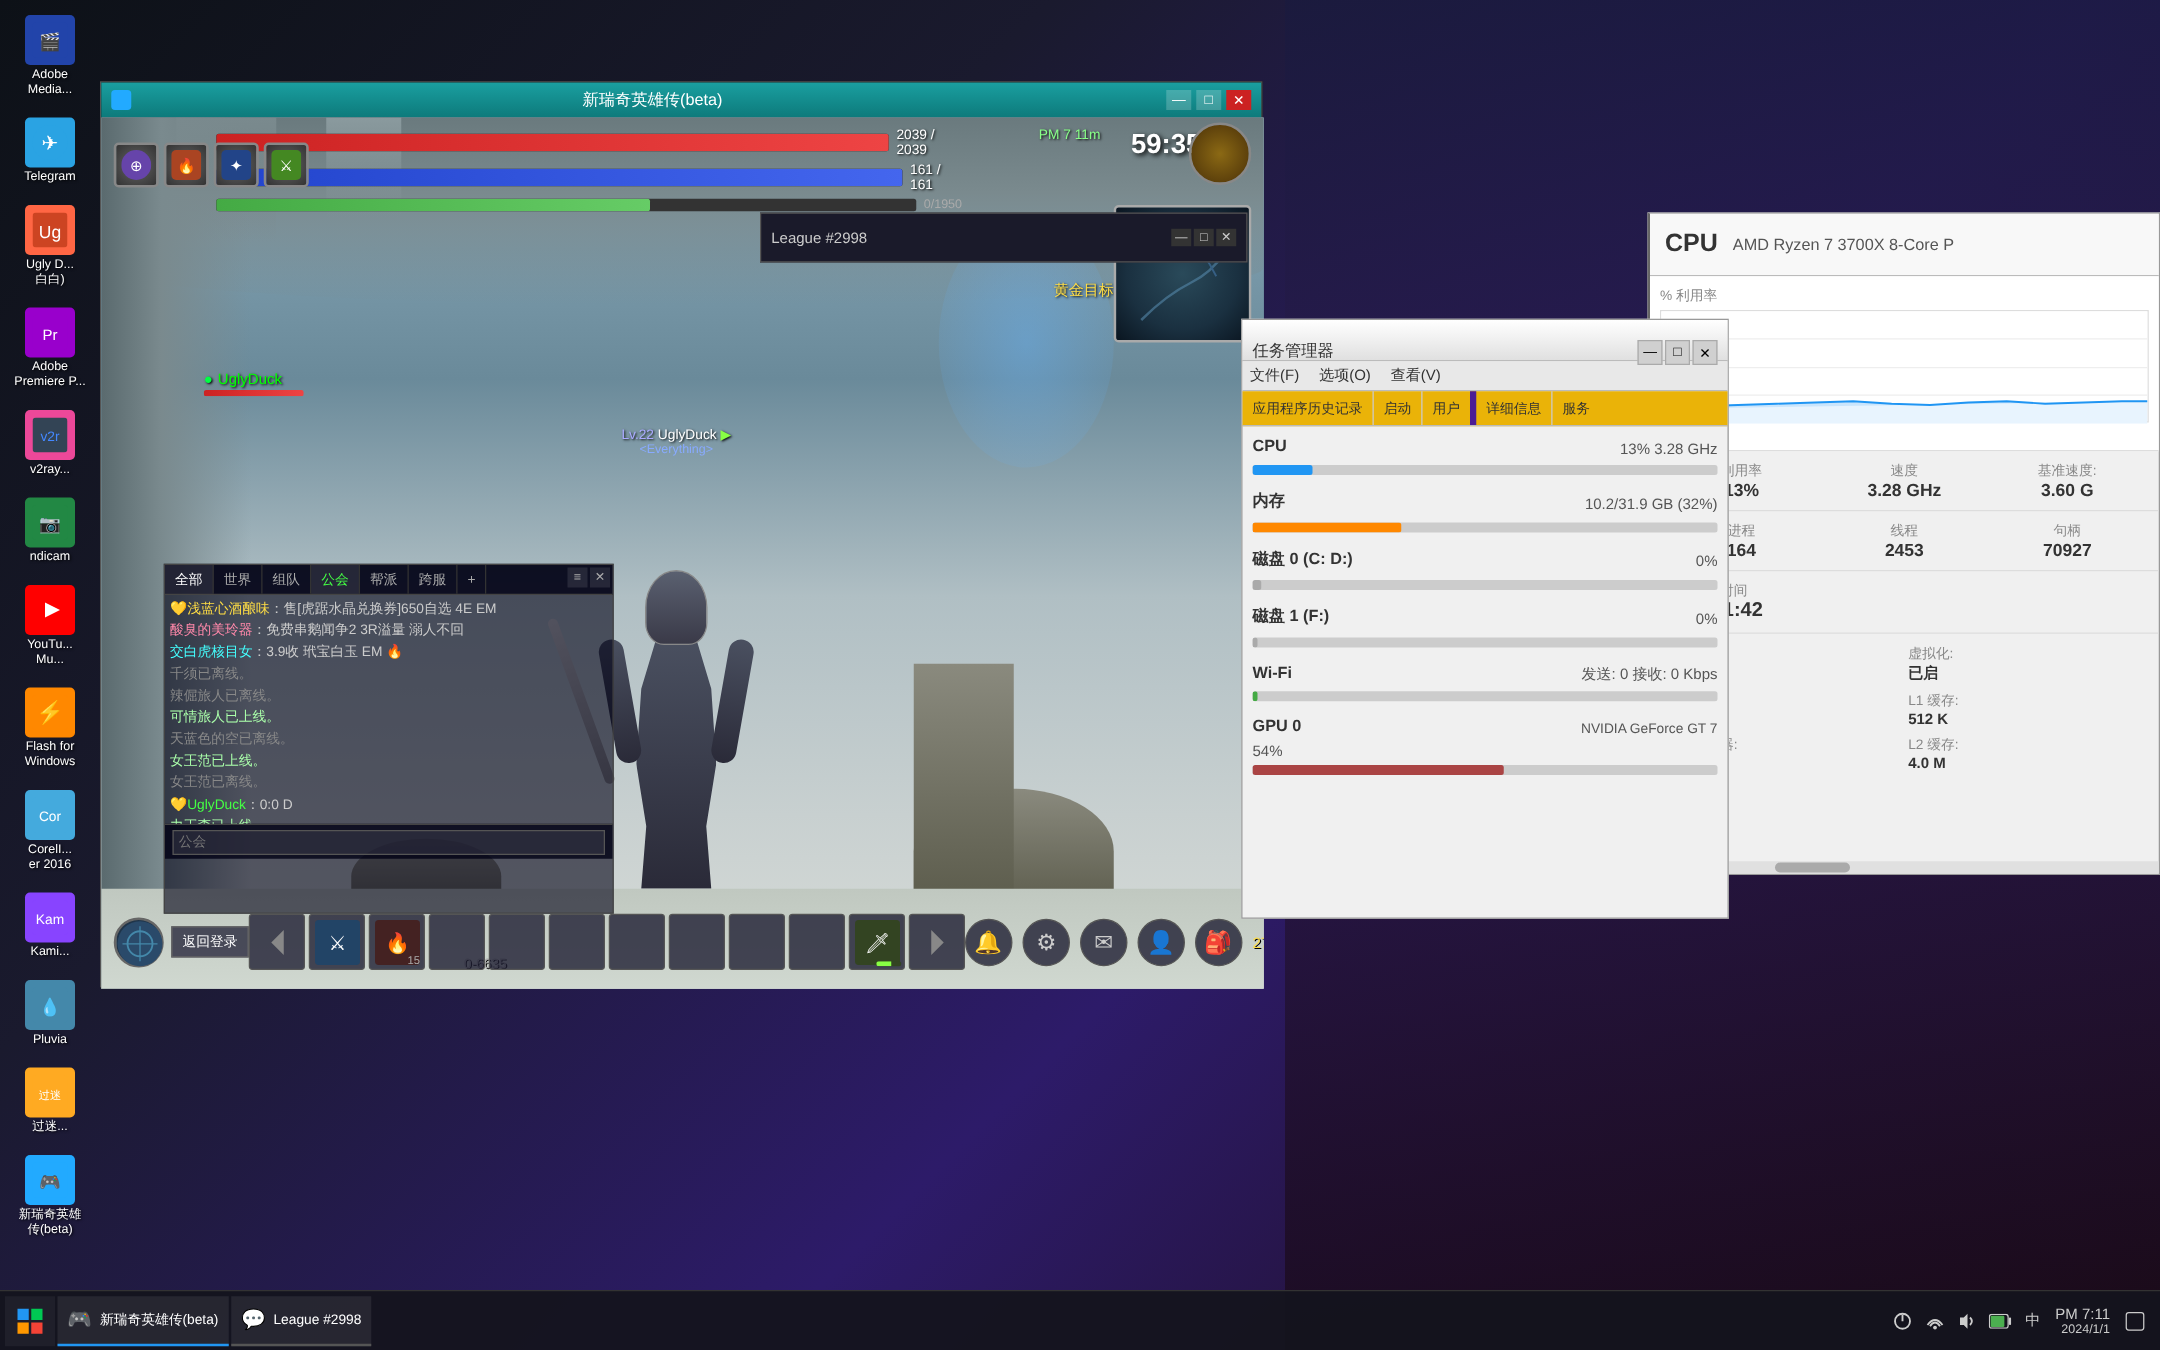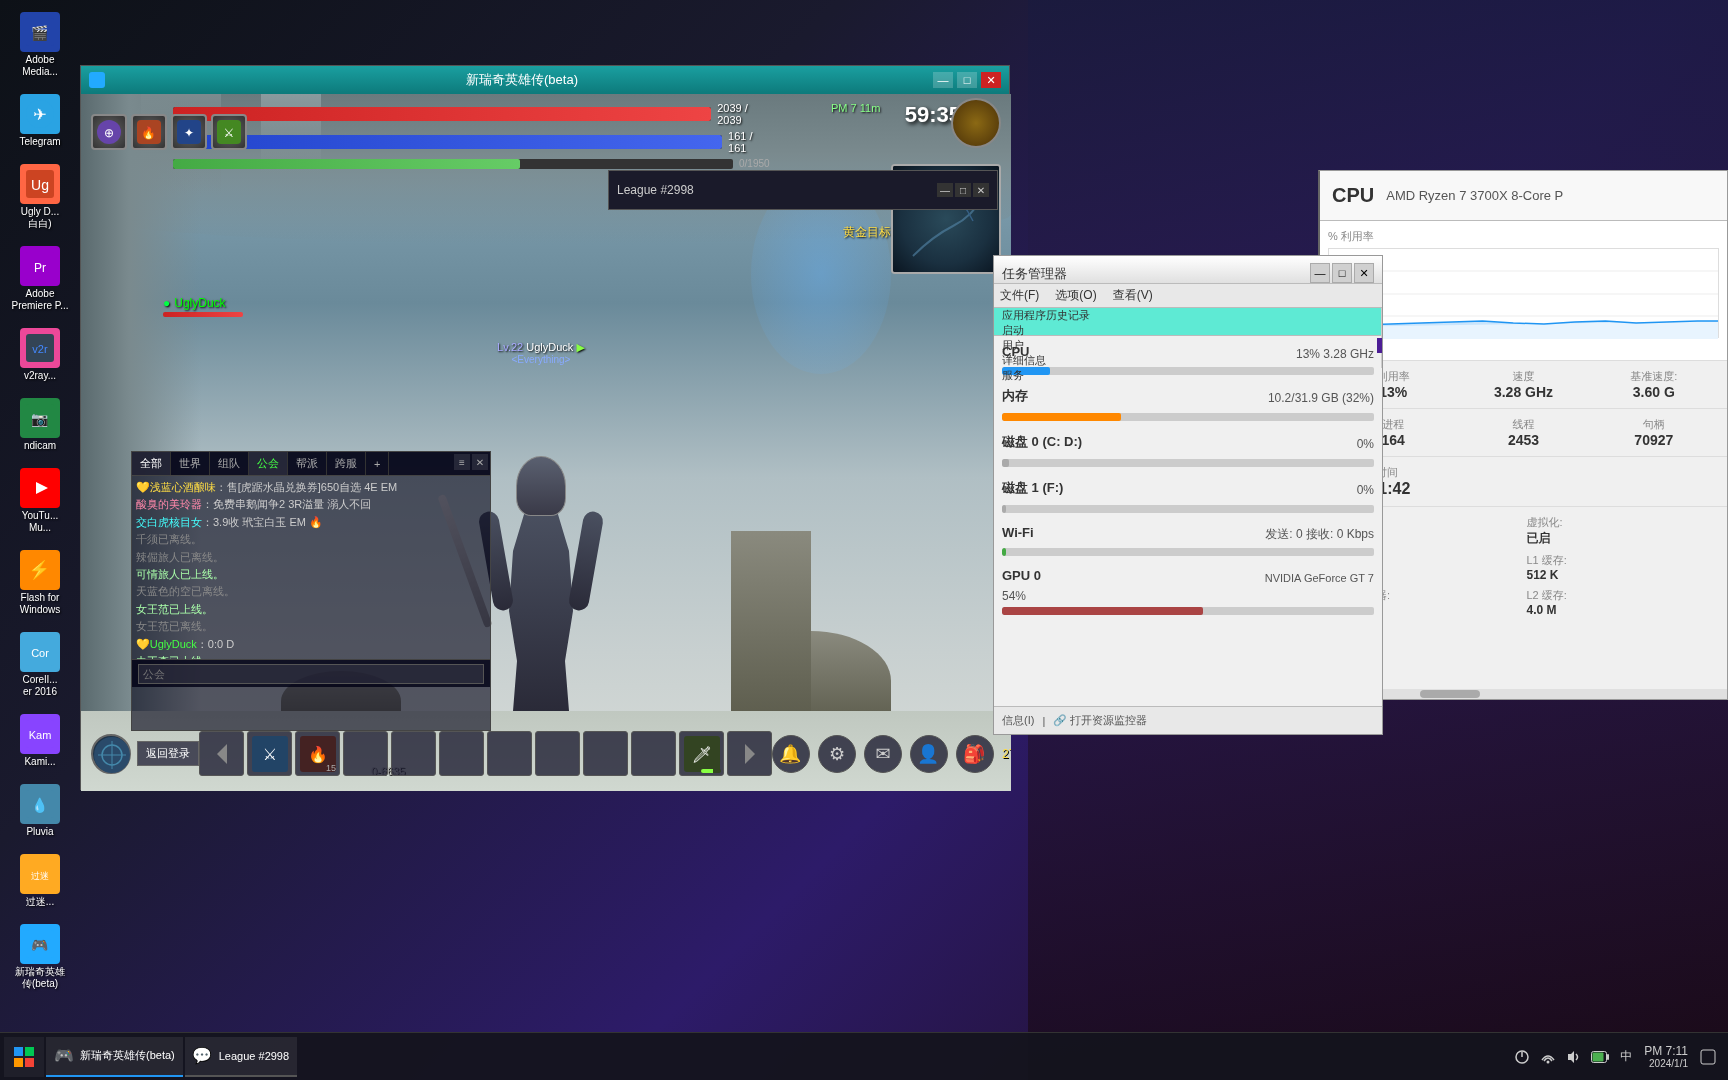--- a/index.html
+++ b/index.html
@@ -463,23 +463,23 @@
       background: #f0f0f0;
       border: 1px solid #999;
       z-index: 70;
       font-size: 12px;
     }
     .tm-titlebar {
       height: 28px;
       background: linear-gradient(180deg, #ffffff 0%, #e0e0e0 100%);
       border-bottom: 1px solid #bbb;
       display: flex;
-      align-items: flex-end;
+      align-items: flex-start;
       justify-content: space-between;
-      padding: 0 8px;
+      padding: 16px 8px;
     }
     .tm-title {
       font-size: 13px;
       color: #333;
     }
     .tm-controls {
       display: flex;
       gap: 2px;
     }
     .tm-btn {
@@ -1158,21 +1158,21 @@
       <button class="tm-btn">□</button>
       <button class="tm-btn">✕</button>
     </div>
   </div>
   <div class="tm-menu">
     <span class="tm-menu-item">文件(F)</span>
     <span class="tm-menu-item">选项(O)</span>
     <span class="tm-menu-item">查看(V)</span>
   </div>
 
-  <div style="display:flex;height:28px;border-bottom:1px solid #bbb;background:#5eead4;flex-direction:column;">
+  <div style="display:flex;height:28px;border-bottom:1px solid #bbb;background:#eab308;">
     <div style="padding:0 8px;font-size:11px;color:#333;display:flex;align-items:center;cursor:pointer;border-right:1px solid #ccc;">应用程序历史记录</div>
     <div style="padding:0 8px;font-size:11px;color:#333;display:flex;align-items:center;cursor:pointer;border-right:1px solid #ccc;">启动</div>
     <div style="padding:0 8px;font-size:11px;color:#333;display:flex;align-items:center;cursor:pointer;border-right:5px solid #4c1d95;">用户</div>
     <div style="padding:0 8px;font-size:11px;color:#333;display:flex;align-items:center;cursor:pointer;border-right:1px solid #ccc;">详细信息</div>
     <div style="padding:0 8px;font-size:11px;color:#333;display:flex;align-items:center;cursor:pointer;">服务</div>
   </div>
   <div class="tm-content">
 
     <div class="tm-section">
       <div class="tm-row">
@@ -1229,25 +1229,20 @@
         <span class="tm-section-title">GPU 0</span>
         <span style="font-size:11px;color:#555;">NVIDIA GeForce GT 7</span>
       </div>
       <div class="tm-row">
         <span class="tm-value">54%</span>
       </div>
       <div class="tm-bar-bg">
         <div class="tm-bar-fill" style="width:54%;background:#aa4444;"></div>
       </div>
     </div>
-  </div>
-  <div class="tm-footer">
-    <span>信息(I)</span>
-    <span style="margin:0 8px;">|</span>
-    <span>🔗 打开资源监控器</span>
   </div>
 </div>
 
 <div class="cpu-detail">
   <div class="cpu-detail-header">
     <span class="cpu-detail-title">CPU</span>
     <span class="cpu-detail-name">AMD Ryzen 7 3700X 8-Core P</span>
   </div>
 
   <div class="cpu-graph-area">

